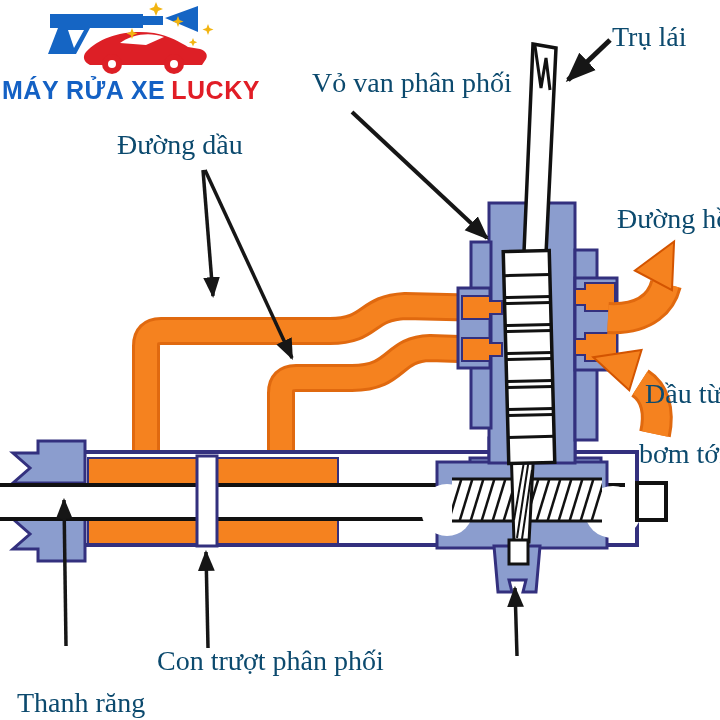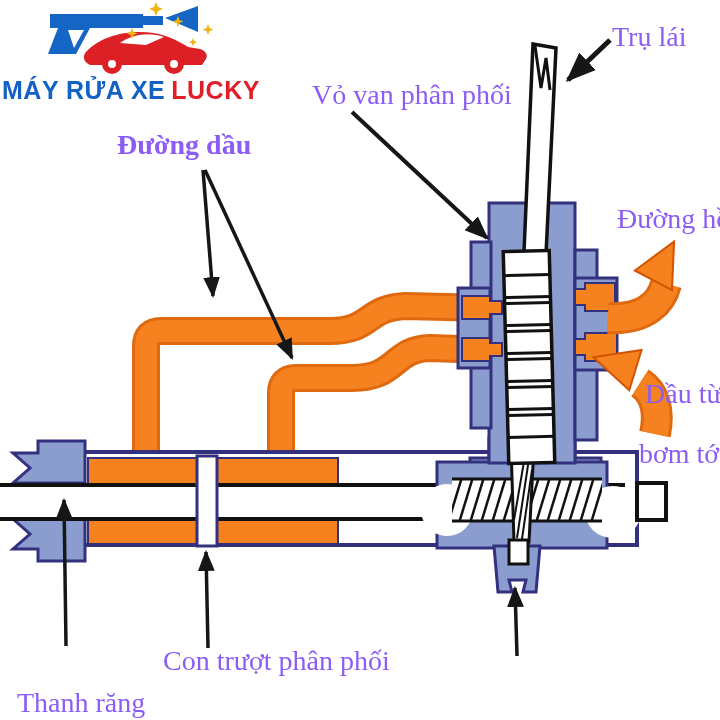--- a/index.html
+++ b/index.html
@@ -1,29 +1,29 @@
 <!DOCTYPE html>
 <html><head>
 <meta charset="utf-8">
 <style>
   html,body{margin:0;padding:0;background:#fff;}
   .stage{position:relative;width:720px;height:720px;background:#ffffff;overflow:hidden;
          font-family:"Liberation Serif",serif;}
   .diagram-svg{position:absolute;left:0;top:0;width:720px;height:720px;}
-  .lbl{position:absolute;color:#8b5cf6;font-size:28px;line-height:1.1;white-space:nowrap;
+  .lbl{position:absolute;color:#0c4a6e;font-size:28px;line-height:1.1;white-space:nowrap;
        font-family:"Liberation Serif",serif;}
   
   .lbl-truclai   {left:612px;top:22px;}
-  .lbl-vovan     {left:312px;top:80px;}
-  .lbl-duongdau  {left:117px;top:130px;font-weight:bold;}
+  .lbl-vovan     {left:312px;top:68px;}
+  .lbl-duongdau  {left:117px;top:130px;}
   .lbl-duonghoi  {left:617px;top:204px;}
   .lbl-dautu     {left:645px;top:379px;}
   .lbl-bomtoi    {left:639px;top:439px;}
   .lbl-thanhrang {left:17px; top:646px;margin-top:42px;}
-  .lbl-contruot  {left:163px;top:646px;}
+  .lbl-contruot  {left:157px;top:646px;}
   .lbl-cocaulai  {left:466px;top:666px;}
   
   .logo{position:absolute;left:0;top:0;width:270px;height:115px;}
   .logo-graphic{position:absolute;left:28px;top:2px;}
   .logo-text{position:absolute;left:2px;top:76px;font-family:"Liberation Sans",sans-serif;
              font-weight:700;font-size:25px;letter-spacing:.5px;white-space:nowrap;text-align:center;}
   .lt-blue{color:#1461c4;}
   .lt-red{color:#e11d26;margin-left:6px;}
   
   .f-blue{fill:#8b9dce;stroke:#33307e;stroke-width:3;}

